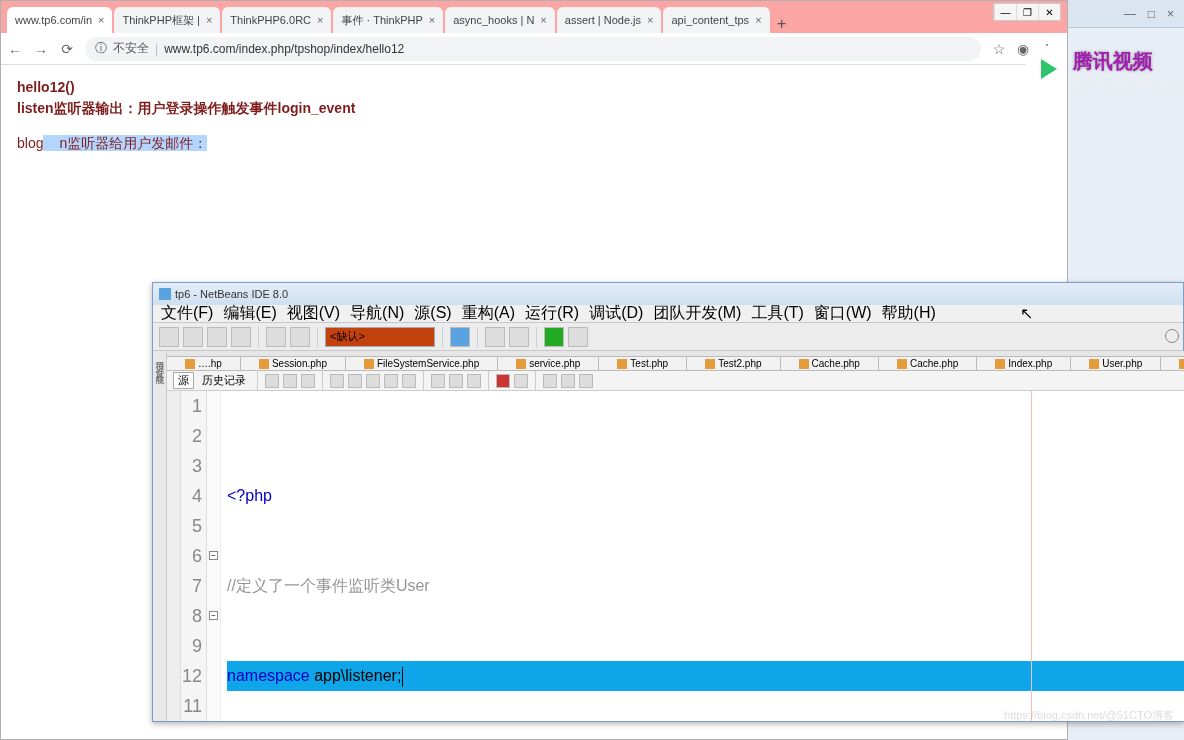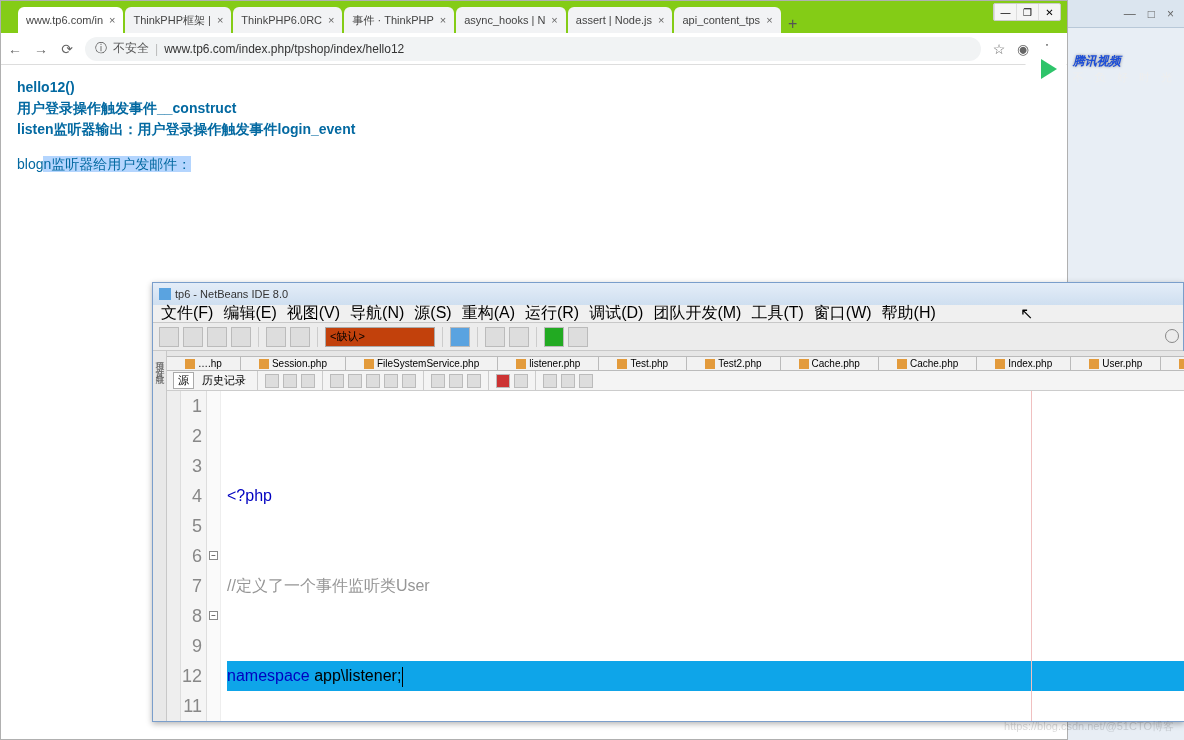--- a/index.html
+++ b/index.html
@@ -2,32 +2,32 @@
 <html><head>
 <meta charset="utf-8">
 <style>
 * { margin:0; padding:0; box-sizing:border-box; font-family:Arial,"Microsoft YaHei",sans-serif; }
 body { width:1184px; height:740px; background:#f0f0f0; position:relative; overflow:hidden; }
 
 
 .browser { position:absolute; top:0; left:0; width:1068px; height:740px; background:#fff; border:1px solid #b0b0b0; }
 .win-ctrl { position:absolute; top:2px; right:6px; background:#f5f5f5; border:1px solid #ccc; border-radius:2px; display:flex; }
 .win-ctrl span { width:22px; height:16px; display:inline-flex; align-items:center; justify-content:center; font-size:10px; border-left:1px solid #ddd; cursor:default; }
-.tabbar { display:flex; background:#84cc16; height:32px; align-items:flex-end; padding-left:17px; padding-top:4px; }
+.tabbar { display:flex; background:#fca5a5; height:32px; align-items:flex-end; padding-left:6px; padding-top:4px; }
 .tab { background:#f2f3f5; height:26px; display:flex; align-items:center; padding:0 8px; font-size:11px; color:#444; border-radius:6px 6px 0 0; margin-right:2px; max-width:130px; overflow:hidden; white-space:nowrap; position:relative; }
 .tab.active { background:#fff; }
 .tab .close { margin-left:6px; font-size:11px; color:#666; }
 .newtab { width:20px; text-align:center; font-size:16px; color:#555; }
 .addrbar { display:flex; align-items:center; height:32px; background:#fff; border-bottom:1px solid #ddd; padding:0 6px; gap:10px; }
 .nav-icn { width:16px; height:16px; display:inline-flex; align-items:center; justify-content:center; font-size:14px; color:#666; }
 .url-field { flex:1; display:flex; align-items:center; background:#f1f3f4; border-radius:12px; height:24px; padding:0 10px; font-size:12px; color:#555; gap:6px; }
 .url-input { border:none; background:transparent; flex:1; font-size:12px; color:#333; outline:none; }
 .rt-icons { display:flex; gap:8px; padding-right:6px; }
-.page { padding:12px 16px; font-size:14px; line-height:1.5; color:#0369a1; }
-.page .sel { background:#b4d5fe; }
+.page { padding:12px 16px; font-size:14px; line-height:1.5; color:#7f1d1d; }
+.page .sel { background:#b4d5fe;padding-left:16px; }
 
 
 .ide { position:absolute; top:282px; left:152px; width:1032px; height:440px; background:#f0f0f0; border:1px solid #7a9ecb; box-shadow:0 2px 6px rgba(0,0,0,.3); }
 .ide-title { height:22px; background:linear-gradient(#e4edf8,#cfdff0); display:flex; align-items:center; font-size:11px; padding:0 6px; color:#333; gap:4px; }
 .ide-cube { width:12px; height:12px; background:#5aa3e0; display:inline-block; }
 .ide-menu { height:18px; background:#f0f0f0; display:flex; align-items:center; font-size:16px; padding:0 4px; gap:2px; border-bottom:1px solid #c8c8c8; }
 .ide-menu span { padding:0 4px; }
 .ide-tool { height:28px; background:#ececec; display:flex; align-items:center; padding:0 6px; gap:4px; border-bottom:1px solid #c8c8c8; }
 .tb-btn { width:20px; height:20px; background:#ddd; border:1px solid #bbb; display:inline-block; }
 .tb-sep { width:1px; height:20px; background:#ccc; margin:0 3px; }
@@ -59,23 +59,23 @@
 .rmargin { position:absolute; top:0; bottom:0; left:810px; width:1px; background:#f0c0c0; }
 
 
 .bgwin { position:absolute; top:0; right:0; width:118px; height:740px; background:#e8eef5; border-left:1px solid #9ab; }
 .bgwin .top { height:28px; background:#dbe5ef; border-bottom:1px solid #b8c8d8; display:flex; justify-content:flex-end; align-items:center; gap:12px; padding-right:10px; font-size:12px; color:#666; }
 
 
 .wm { position:absolute; top:48px; right:8px; display:flex; align-items:center; gap:6px; }
 .wm .logo { width:42px; height:42px; border-radius:50%; background:#fff; display:flex; align-items:center; justify-content:center; }
 .wm .tri { width:0; height:0; border-left:16px solid #2ec46a; border-top:10px solid transparent; border-bottom:10px solid transparent; margin-left:6px; }
-.wm .txt { font-size:12px; color:#1d4ed8; font-weight:bold; text-shadow:0 0 3px rgba(0,0,0,.4);font-style:italic; }
+.wm .txt { font-size:20px; color:#a21caf; font-weight:bold; text-shadow:0 0 3px rgba(0,0,0,.4); }
 .wm .sub { font-size:11px; color:#eee; letter-spacing:4px; }
-.footwm { position:absolute; bottom:6px; right:10px; font-size:11px; color:rgba(0,0,0,.15); }
+.footwm { position:absolute; bottom:17px; right:10px; font-size:11px; color:rgba(0,0,0,.15); }
 .cursor { position:absolute; top:304px; left:1020px; font-size:16px; color:#000; pointer-events:none; }
 </style>
 </head>
 <body>
 
 <div class="bgwin">
   <div class="top">
     <span>—</span>
     <span>□</span>
     <span>×</span>
@@ -130,21 +130,20 @@
       <input class="url-input" value="www.tp6.com/index.php/tpshop/index/hello12" style="">
     </div>
     <div class="rt-icons">
       <span class="nav-icn">☆</span>
       <span class="nav-icn">◉</span>
       <span class="nav-icn">⋮</span>
     </div>
   </div>
   <div class="page">
     <div><b>hello12()</b></div>
-    <div><b>用户登录操作触发事件__construct</b></div>
     <div><b>listen监听器输出：用户登录操作触发事件login_event</b></div>
     <div style="height:14px"></div>
     <div><span>blog</span><span class="sel">n监听器给用户发邮件：</span></div>
   </div>
 </div>
 
 <div class="ide">
   <div class="ide-title">
     <span class="ide-cube"></span>
     <span>tp6 - NetBeans IDE 8.0</span>
@@ -199,21 +198,21 @@
         <div class="ftab">
             <span class="ic"></span>
             <span>Session.php</span>
           </div>
         <div class="ftab">
             <span class="ic"></span>
             <span>FileSystemService.php</span>
           </div>
         <div class="ftab">
             <span class="ic"></span>
-            <span>listener.php</span>
+            <span>service.php</span>
           </div>
         <div class="ftab">
             <span class="ic"></span>
             <span>Test.php</span>
           </div>
         <div class="ftab">
             <span class="ic"></span>
             <span>Test2.php</span>
           </div>
         <div class="ftab">

